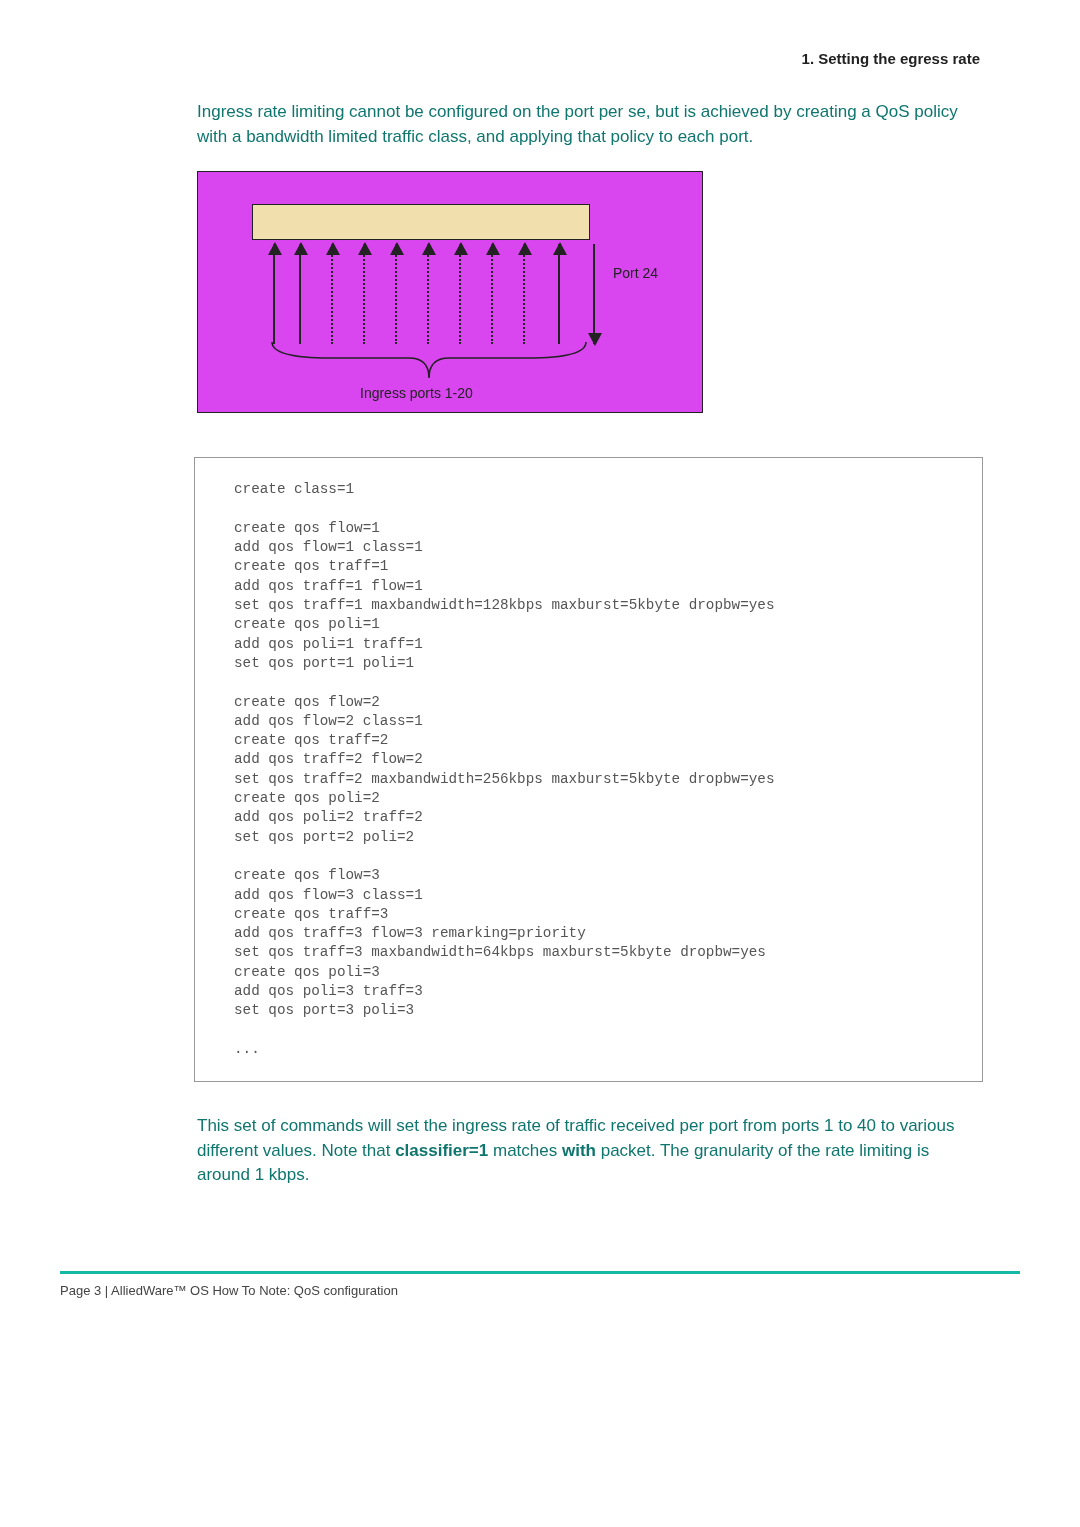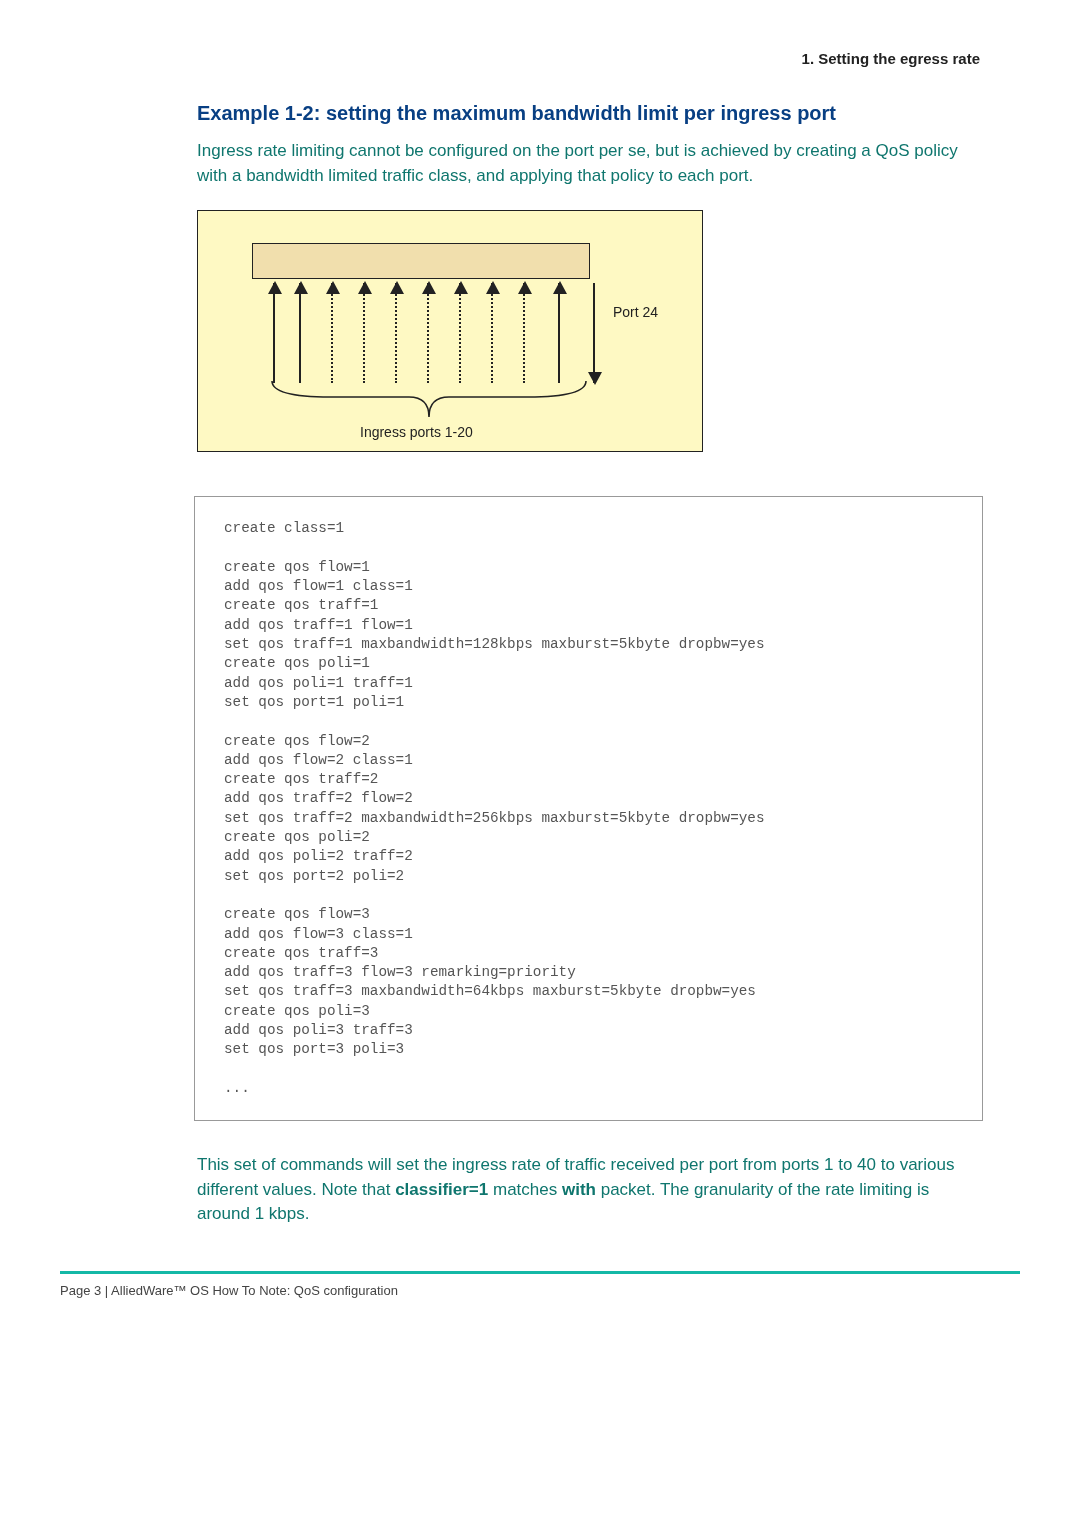--- a/index.html
+++ b/index.html
@@ -47,21 +47,21 @@
     .para .bold { font-weight: 700; }
     .diagram-wrap {
       margin-top: 22px;
       margin-bottom: 44px;
     }
     .diagram {
       width: 506px;
       height: 242px;
       border: 1.6px solid #222;
       position: relative;
-      background: #fef9c3;
+      background: #d946ef;
     }
     .bus {
       position: absolute;
       top: 32px;
       left: 54px;
       width: 338px;
       height: 36px;
       background: #f1dfad;
       border: 1.5px solid #222;
     }
@@ -132,21 +132,21 @@
     .ingress-label {
       position: absolute;
       top: 212px;
       left: 162px;
       font-size: 14px;
       color: #222;
       text-align: right;
     }
     .code-box {
       border: 1px solid #999;
-      padding: 22px 29px;
+      padding: 22px 39px;
       font-family: "Courier New", monospace;
       font-size: 14.3px;
       color: #555;
       line-height: 1.35;
       white-space: pre;
       margin-left: -3px;
       margin-right: -3px;
       margin-bottom: 32px;
     }
     .footer {
@@ -162,21 +162,20 @@
   </style>
 </head>
 <body>
 
 <div class="page">
 
   <div class="header-line">1. Setting the egress rate</div>
 
   <div class="content">
 
-    <div class="h2">Example 1-2: setting the maximum bandwidth limit per ingress port</div>
 
     <div class="para">Ingress rate limiting cannot be configured on the port per se, but is achieved by creating a QoS policy with a bandwidth limited traffic class, and applying that policy to each port.</div>
 
     <div class="diagram-wrap">
       <div class="diagram">
         <div class="bus"></div>
 
         <div class="arrow-up" style="left:75px"></div>
         <div class="arrow-up" style="left:101px"></div>
         <div class="arrow-up" style="left:360px"></div>

